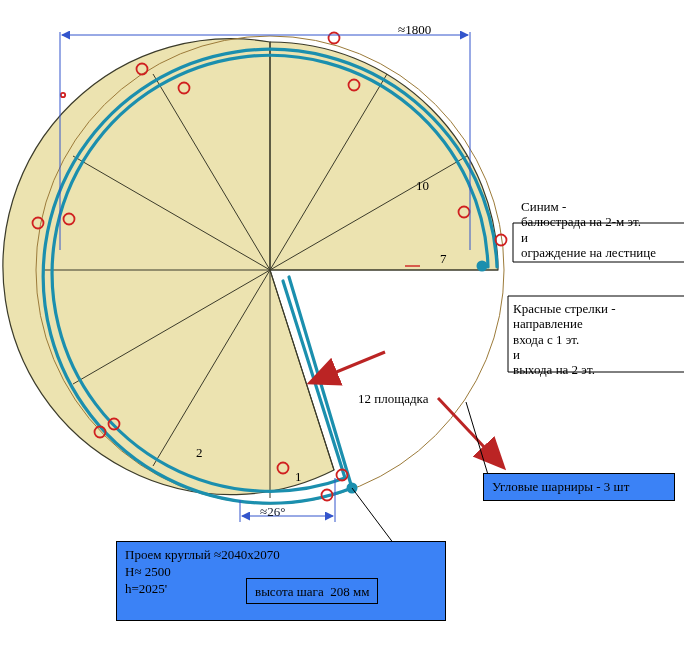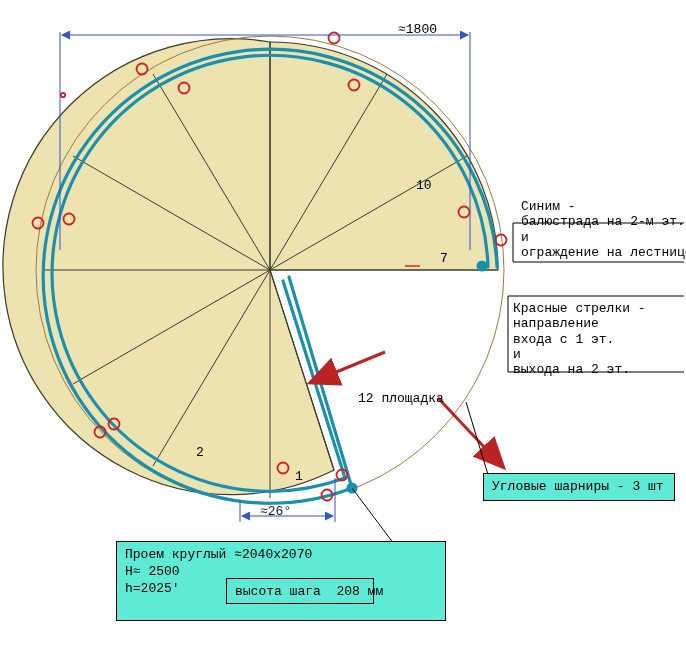--- a/index.html
+++ b/index.html
@@ -21,40 +21,40 @@
     height: 648px;
   }
   svg#drawing {
     position: absolute;
     left: 0; top: 0;
     width: 686px;
     height: 648px;
   }
   .lbl {
     position: absolute;
-    font-family: Liberation Mono, monospace;
+    font-family: Liberation Serif, serif;
     color: #000000;
     white-space: pre;
     line-height: 1.18;
   }
   .tread-num {
     font-size: 13px;
     margin-top: 20px;
   }
   .annot {
     font-size: 13px;
   }
   .dim-text {
     font-size: 13px;
   }
   .boxed {
     position: absolute;
     border: 1px solid #000000;
-    background: #5eead4;
-    font-family: Liberation Mono, monospace;
+    background: #3b82f6;
+    font-family: Liberation Serif, serif;
     font-size: 13px;
     color: #000000;
     white-space: pre;
     line-height: 1.3;
     box-sizing: border-box;
   }
   .boxed.pad {
     padding: 5px 8px;
   }
 </style>
@@ -204,15 +204,15 @@
 входа с 1 эт.
 и
 выхода на 2 эт.</div>
 
   <div class="boxed pad" style="left:483px; top:473px; width:192px; height:28px;">Угловые шарниры - 3 шт</div>
 
   <div class="boxed pad" style="left:116px; top:541px; width:330px; height:80px;">Проем круглый ≈2040х2070
 H≈ 2500
 h=2025'</div>
 
-  <div class="boxed pad" style="left:226px; top:578px; width:148px; height:26px;">высота шага  208 мм</div>
+  <div class="boxed pad" style="left:246px; top:578px; width:132px; height:26px;">высота шага  208 мм</div>
 
 </div>
 
 </body></html>

